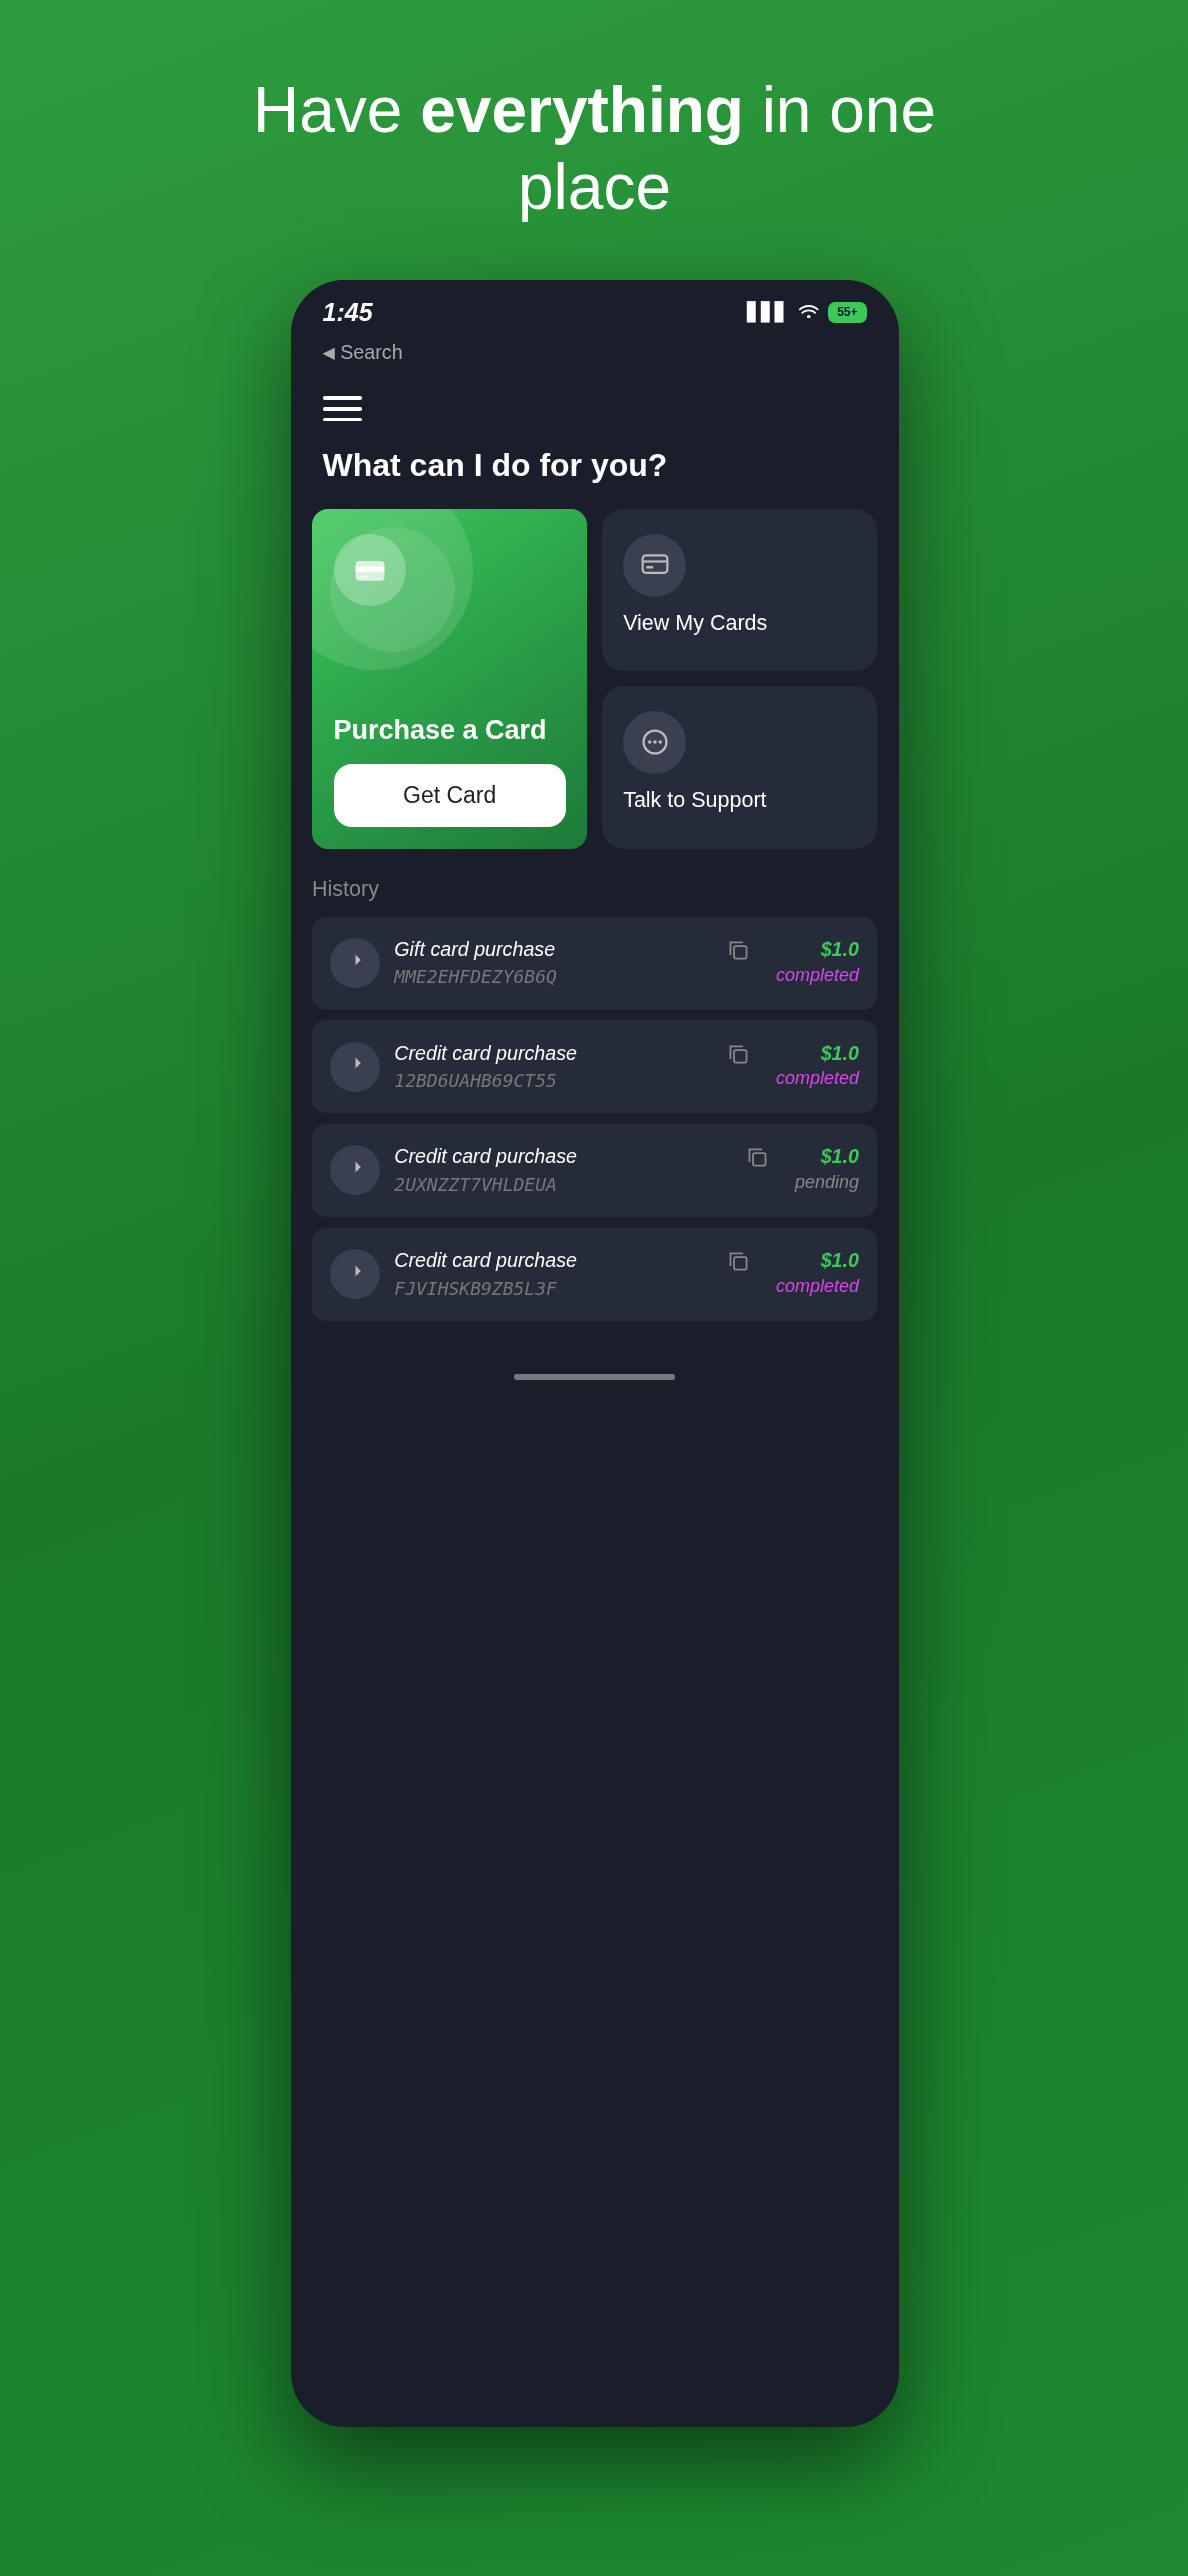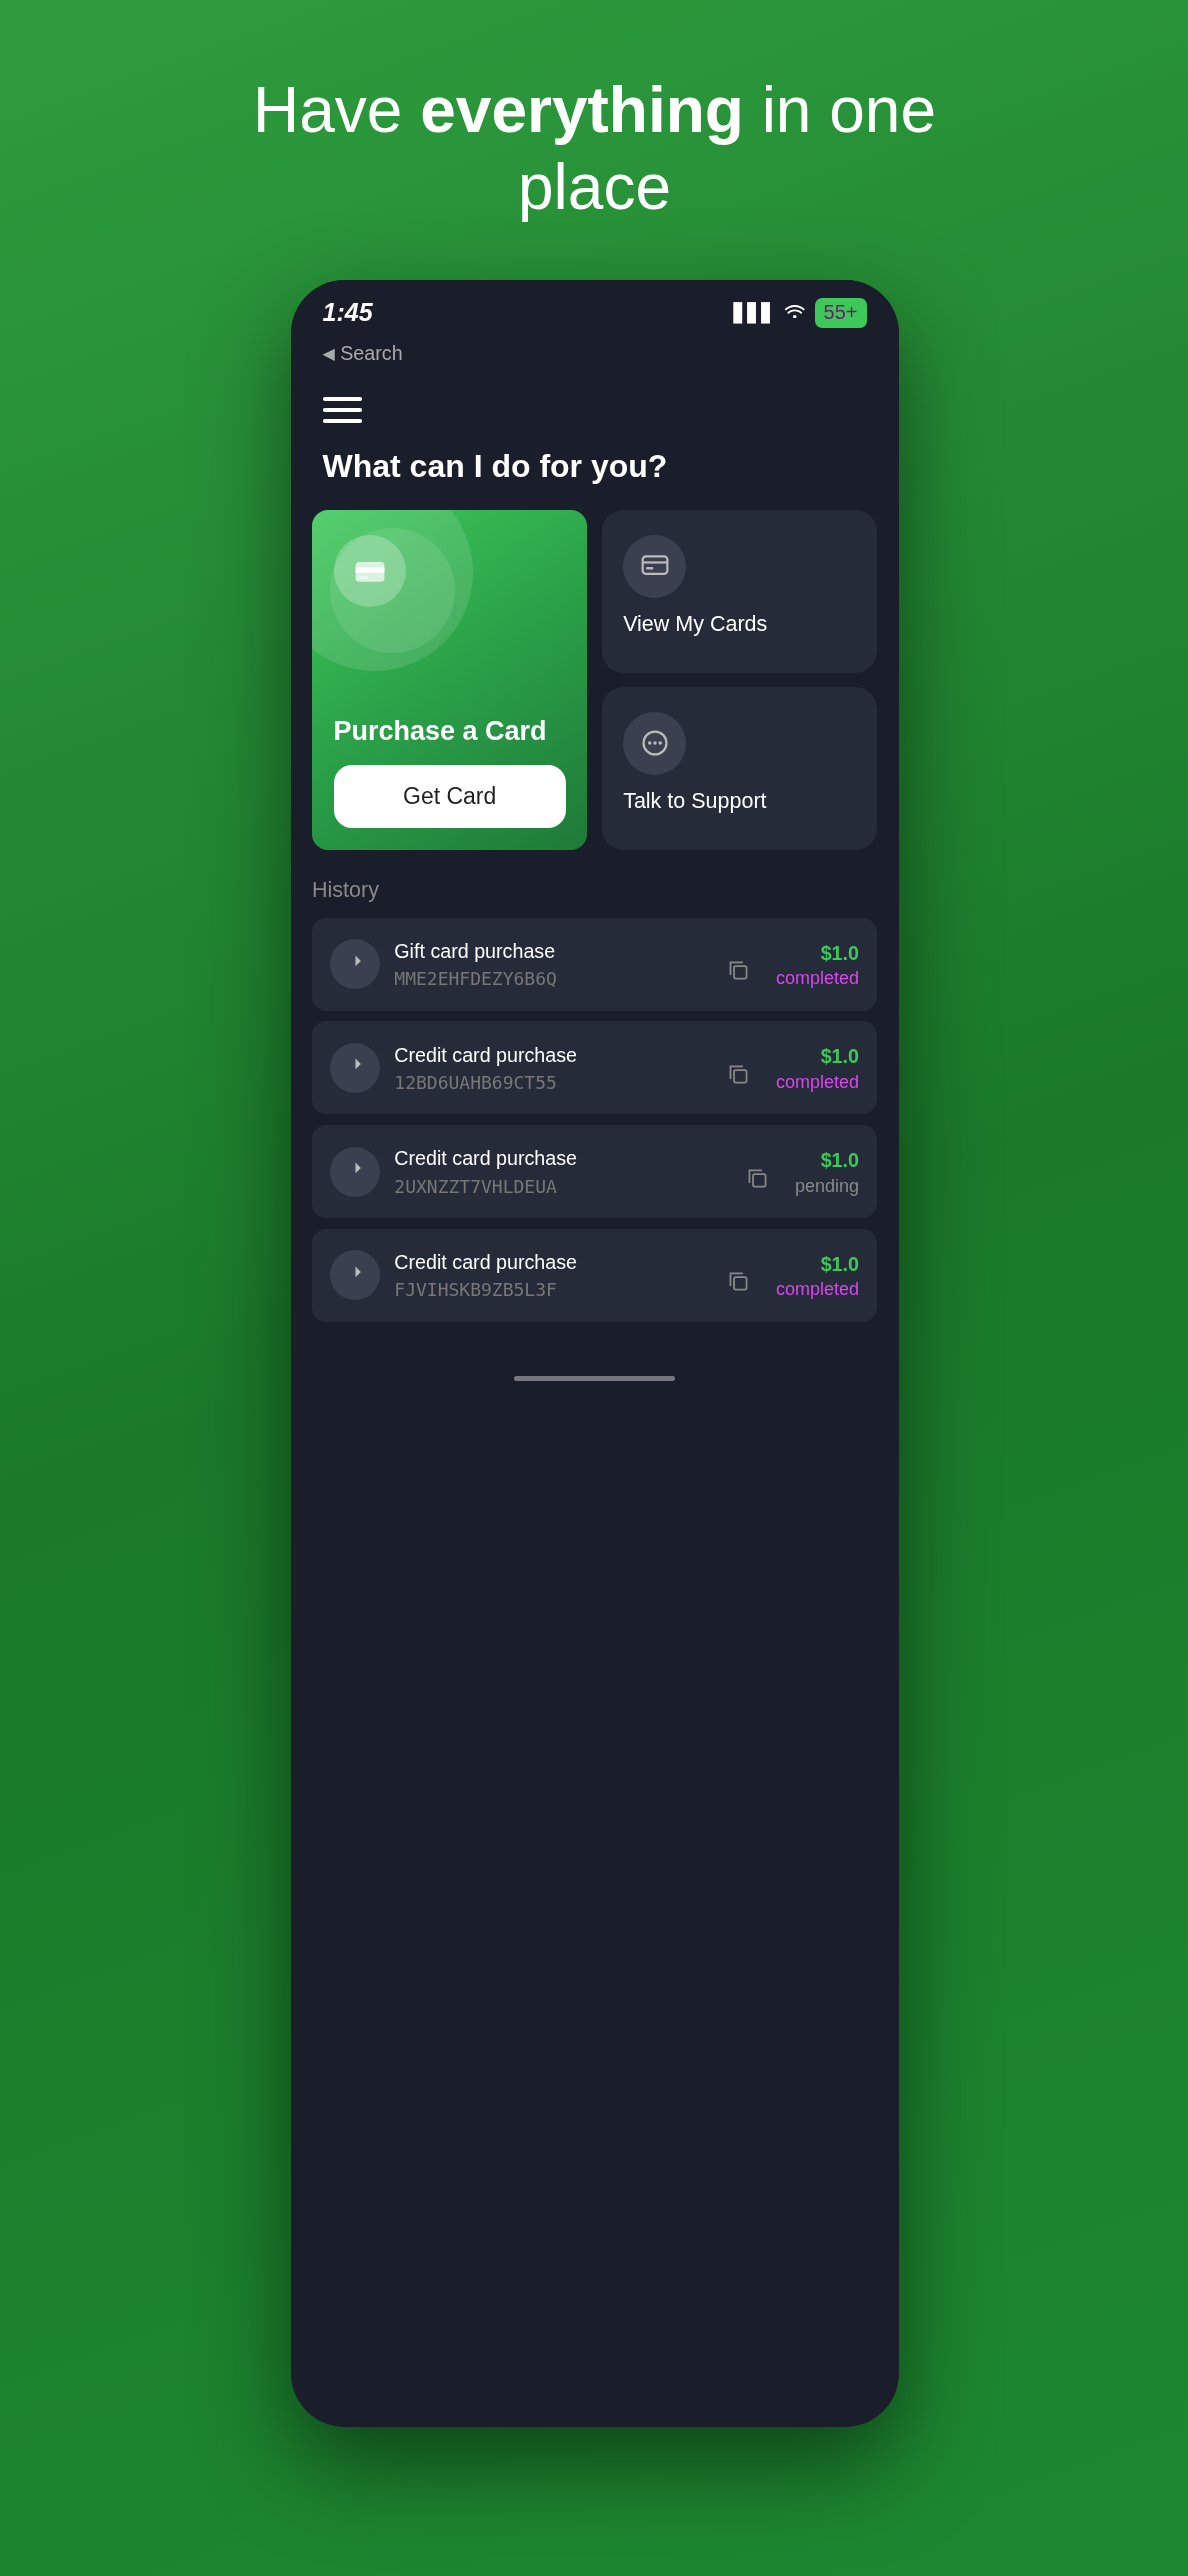--- a/index.html
+++ b/index.html
@@ -60,23 +60,23 @@
     .signal-icon {
       color: white;
       font-size: 18px;
     }
     .wifi-icon {
       color: white;
       font-size: 18px;
     }
     .battery-badge {
       background: #3dc85a;
-      color: #701a75;
-      font-size: 20px;
-      font-weight: 400;
+      color: #0f172a;
+      font-size: 12px;
+      font-weight: 700;
       padding: 3.6px 9px;
       border-radius: 7.2px;
     }
 
     
     .nav-bar {
       display: flex;
       align-items: center;
       padding: 7.2px 32px 14.3px;
       background: #1a1e2a;
@@ -213,23 +213,24 @@
     .history-title {
       color: #888;
       font-size: 21.5px;
       margin-bottom: 14.3px;
     }
     .history-item {
       background: #252b38;
       border-radius: 14.3px;
       padding: 21.5px 18px;
       display: flex;
-      align-items: flex-end;
+      align-items: flex-start;
       gap: 14.3px;
       margin-bottom: 10.7px;
+      font-style: italic;
     }
     .history-icon {
       width: 50px; height: 50px;
       background: #3a4050;
       border-radius: 50%;
       display: flex; align-items: center; justify-content: center;
       color: #bbb;
       font-size: 19.7px;
       flex-shrink: 0;
     }

